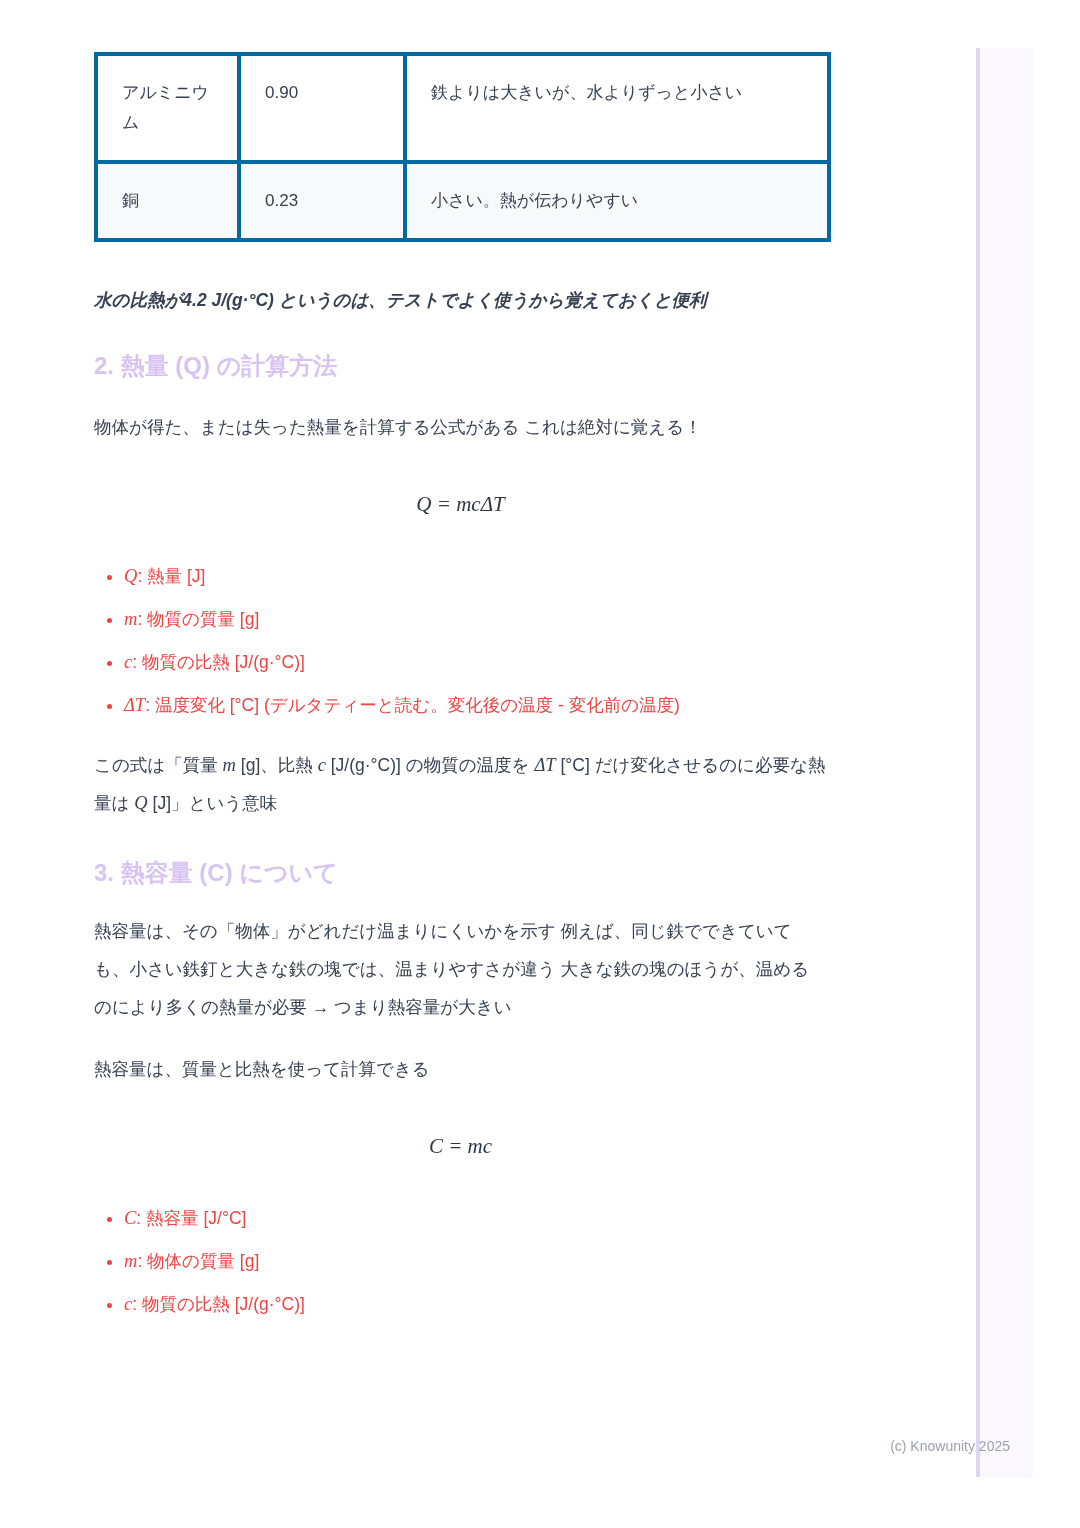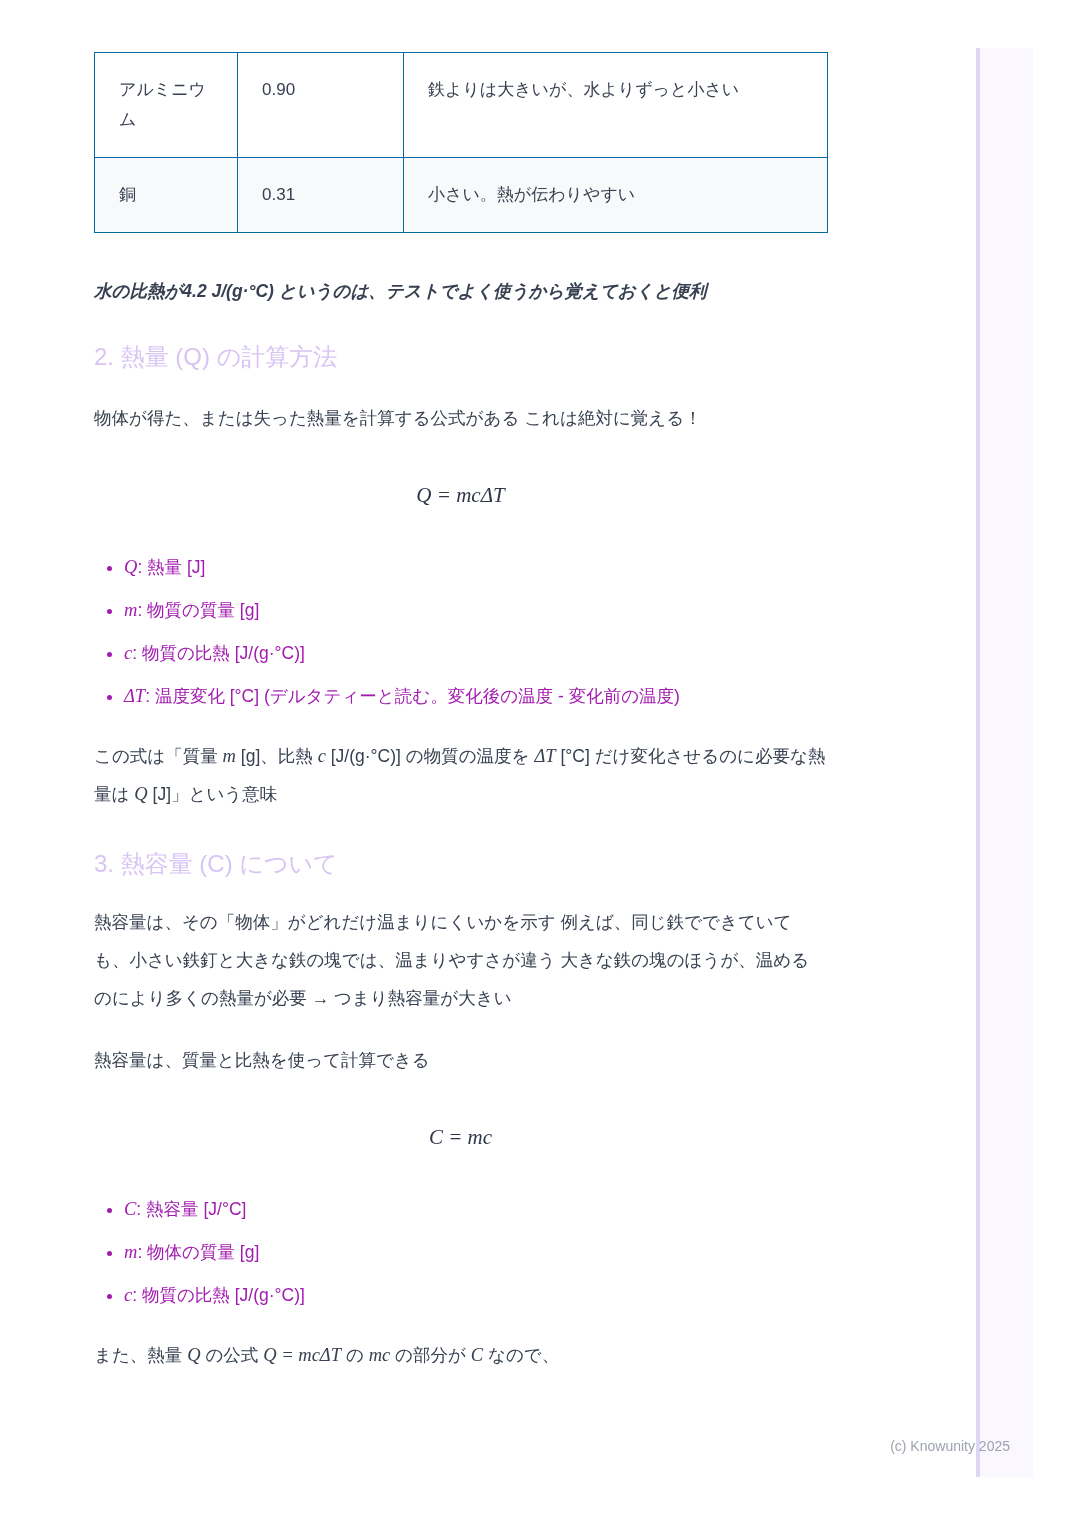--- a/index.html
+++ b/index.html
@@ -4,40 +4,40 @@
 <style>
   html,body{margin:0;padding:0;}
   body{
     width:1080px;height:1528px;position:relative;overflow:hidden;
     background:#ffffff;color:#374151;
     font-family:"Liberation Sans","DejaVu Sans",sans-serif;
   }
   .content{position:absolute;left:94px;top:52px;width:733px;}
   table.spec{border-collapse:collapse;width:733px;font-size:17px;table-layout:fixed;}
   table.spec td{
-    border:1px solid #0369a1;padding:22px 24px;vertical-align:top;
+    border:4px solid #0369a1;padding:22px 24px;vertical-align:top;
     line-height:30px;background:#ffffff;margin-top:44px;
   }
   table.spec col.c1{width:143px;}
   table.spec col.c2{width:166px;}
   table.spec col.c3{width:424px;}
   table.spec tr.alt td{background:#f8f9fb;}
   .note-italic{font-style:italic;font-size:17.5px;line-height:29px;margin:44px 0 0;font-weight:bold;}
   .sec-heading{
-    color:#d7c4f3;font-size:24px;line-height:30px;font-weight:400;
+    color:#d7c4f3;font-size:24px;line-height:30px;font-weight:700;
     margin:36px 0 0;
   }
   p.body-p{font-size:17.5px;line-height:38px;margin:24px 0;}
   p.intro{margin-top:27px;}
   .formula{
     text-align:center;font-family:"Liberation Serif","DejaVu Serif",serif;
     font-style:italic;font-size:21px;color:#2f3647;margin:46px 0 44px;
   }
   ul.var-list{margin:40px 0 26px;padding-left:30px;}
-  ul.var-list li{font-size:17.5px;line-height:30px;margin-bottom:13px;color:#a21caf;}
+  ul.var-list li{font-size:17.5px;line-height:30px;margin-bottom:13px;color:#ef4444;}
   .var{
     font-family:"Liberation Serif","DejaVu Serif",serif;
     font-style:italic;font-size:18.5px;
   }
   .bold{font-weight:400;}
   .side-rail{
     position:absolute;left:976px;top:48px;width:57px;height:1429px;
     background:#faf7fe;border-left:4px solid #ded7f3;box-sizing:border-box;
   }
   .footer-credit{
@@ -57,21 +57,21 @@
         <col class="c3">
       </colgroup>
     <tbody>
       <tr>
         <td>アルミニウム</td>
         <td>0.90</td>
         <td>鉄よりは大きいが、水よりずっと小さい</td>
       </tr>
       <tr class="alt">
         <td>銅</td>
-        <td>0.31</td>
+        <td>0.23</td>
         <td>小さい。熱が伝わりやすい</td>
       </tr>
     </tbody>
   </table>
 
   <p class="note-italic">水の比熱が4.2 J/(g·°C) というのは、テストでよく使うから覚えておくと便利</p>
 
   <h2 class="sec-heading">2. 熱量 (Q) の計算方法</h2>
 
   <p class="body-p intro">物体が得た、または失った熱量を計算する公式がある これは絶対に覚える！</p>
@@ -95,19 +95,18 @@
 
   <div class="formula">C = mc</div>
 
   <ul class="var-list">
     <li><span class="var">C</span><span>: 熱容量 [J/°C]</span></li>
     <li><span class="var">m</span><span>: 物体の質量 [g]</span></li>
     <li><span class="var">c</span><span>: 物質の比熱 [J/(g·°C)]</span></li>
   </ul>
 
 
-  <p class="body-p"><span>また、熱量 </span><span class="var">Q</span><span> の公式 </span><span class="var">Q = mcΔT</span><span> の </span><span class="var">mc</span><span> の部分が </span><span class="var">C</span><span> なので、</span></p>
 
 </div>
 
 <div class="side-rail"></div>
 
 <div class="footer-credit">(c) Knowunity 2025</div>
 
 </body></html>

